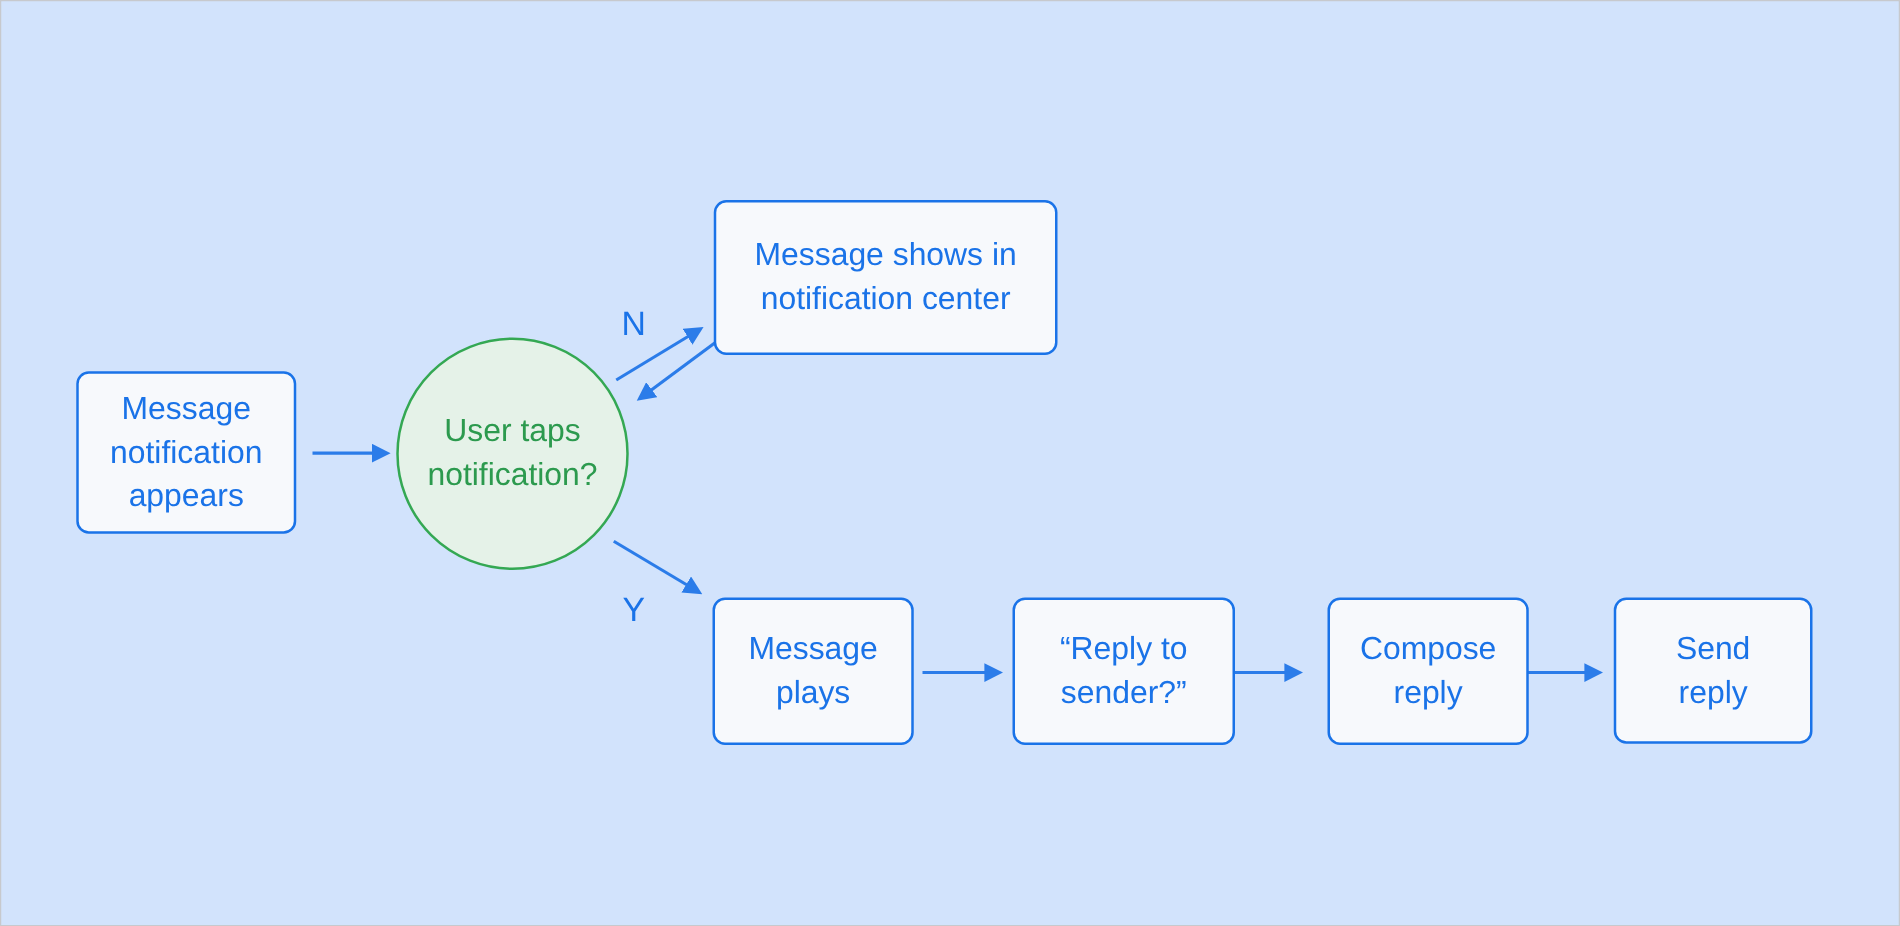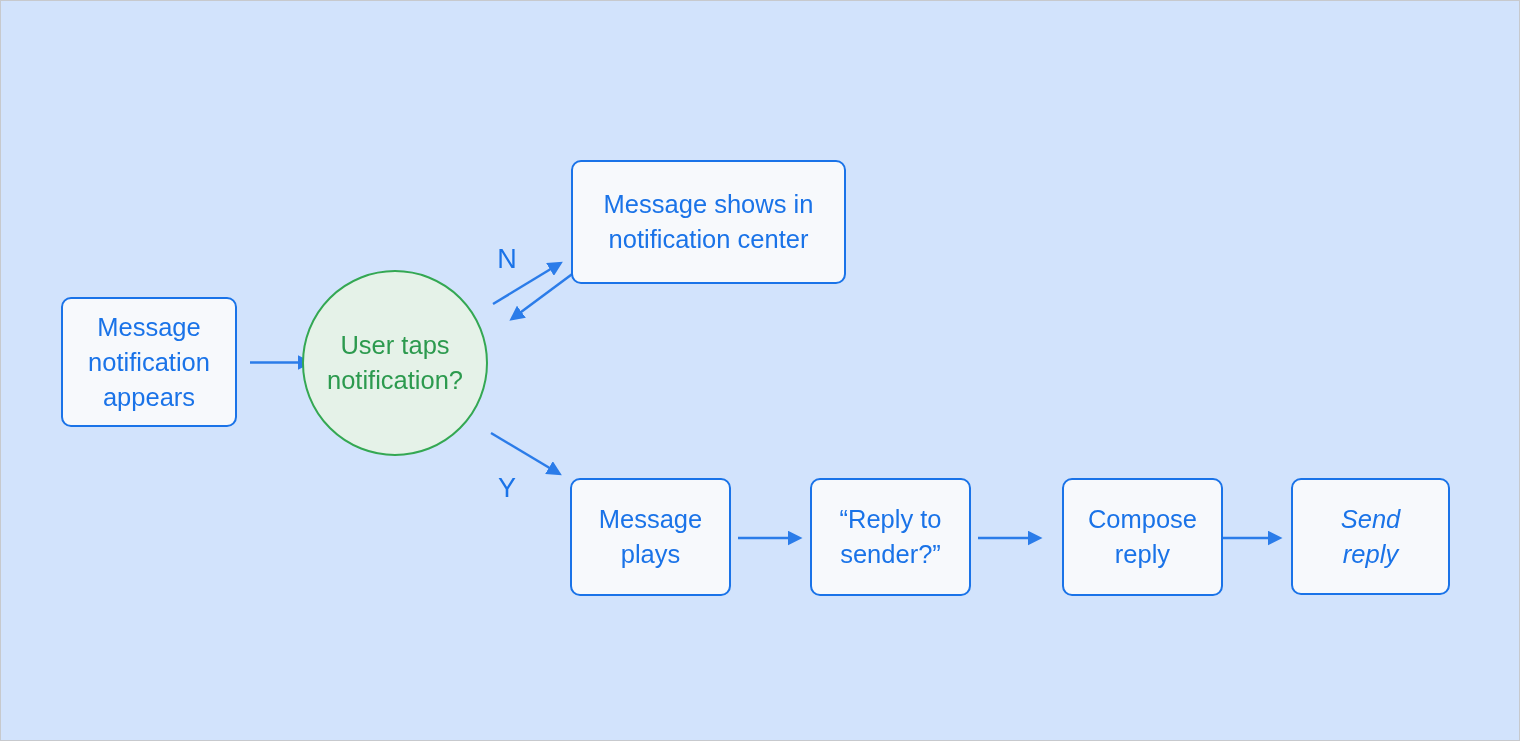--- a/index.html
+++ b/index.html
@@ -77,35 +77,35 @@
     <line x1="490" y1="432" x2="557" y2="472" marker-end="url(#ah)"></line>
     <line x1="737" y1="537" x2="797" y2="537" marker-end="url(#ah)"></line>
     <line x1="977" y1="537" x2="1037" y2="537" marker-end="url(#ah)"></line>
     <line x1="1215" y1="537" x2="1277" y2="537" marker-end="url(#ah)"></line>
   </svg>
 
   <div class="node" style="left:60px; top:296px; width:176px; height:130px;">Message
 notification
 appears</div>
 
-  <div class="node decision" style="left:301px; top:269px; width:186px; height:186px;">User taps
+  <div class="node decision" style="left:316px; top:269px; width:186px; height:186px;">User taps
 notification?</div>
 
   <div class="node" style="left:570px; top:144px; width:275px; height:124px;margin-top:15px;">Message shows in
 notification center</div>
 
   <div class="node" style="left:569px; top:477px; width:161px; height:118px;">Message
 plays</div>
 
-  <div class="node" style="left:809px; top:477px; width:161px; height:118px;">“Reply to
+  <div class="node" style="left:809px; top:477px; width:178px; height:118px;">“Reply to
 sender?”</div>
 
   <div class="node" style="left:1047px; top:477px; width:161px; height:118px;margin-left:14px;">Compose
 reply</div>
 
-  <div class="node" style="left:1290px; top:477px; width:159px; height:117px;font-style:italic;">Send
+  <div class="node" style="left:1290px; top:477px; width:159px; height:117px;">Send
 reply</div>
 
   <div class="edge-label" style="left:490px; top:245px;">N</div>
 
   <div class="edge-label" style="left:490px; top:474px;">Y</div>
 
 </div>
 
 </body></html>

